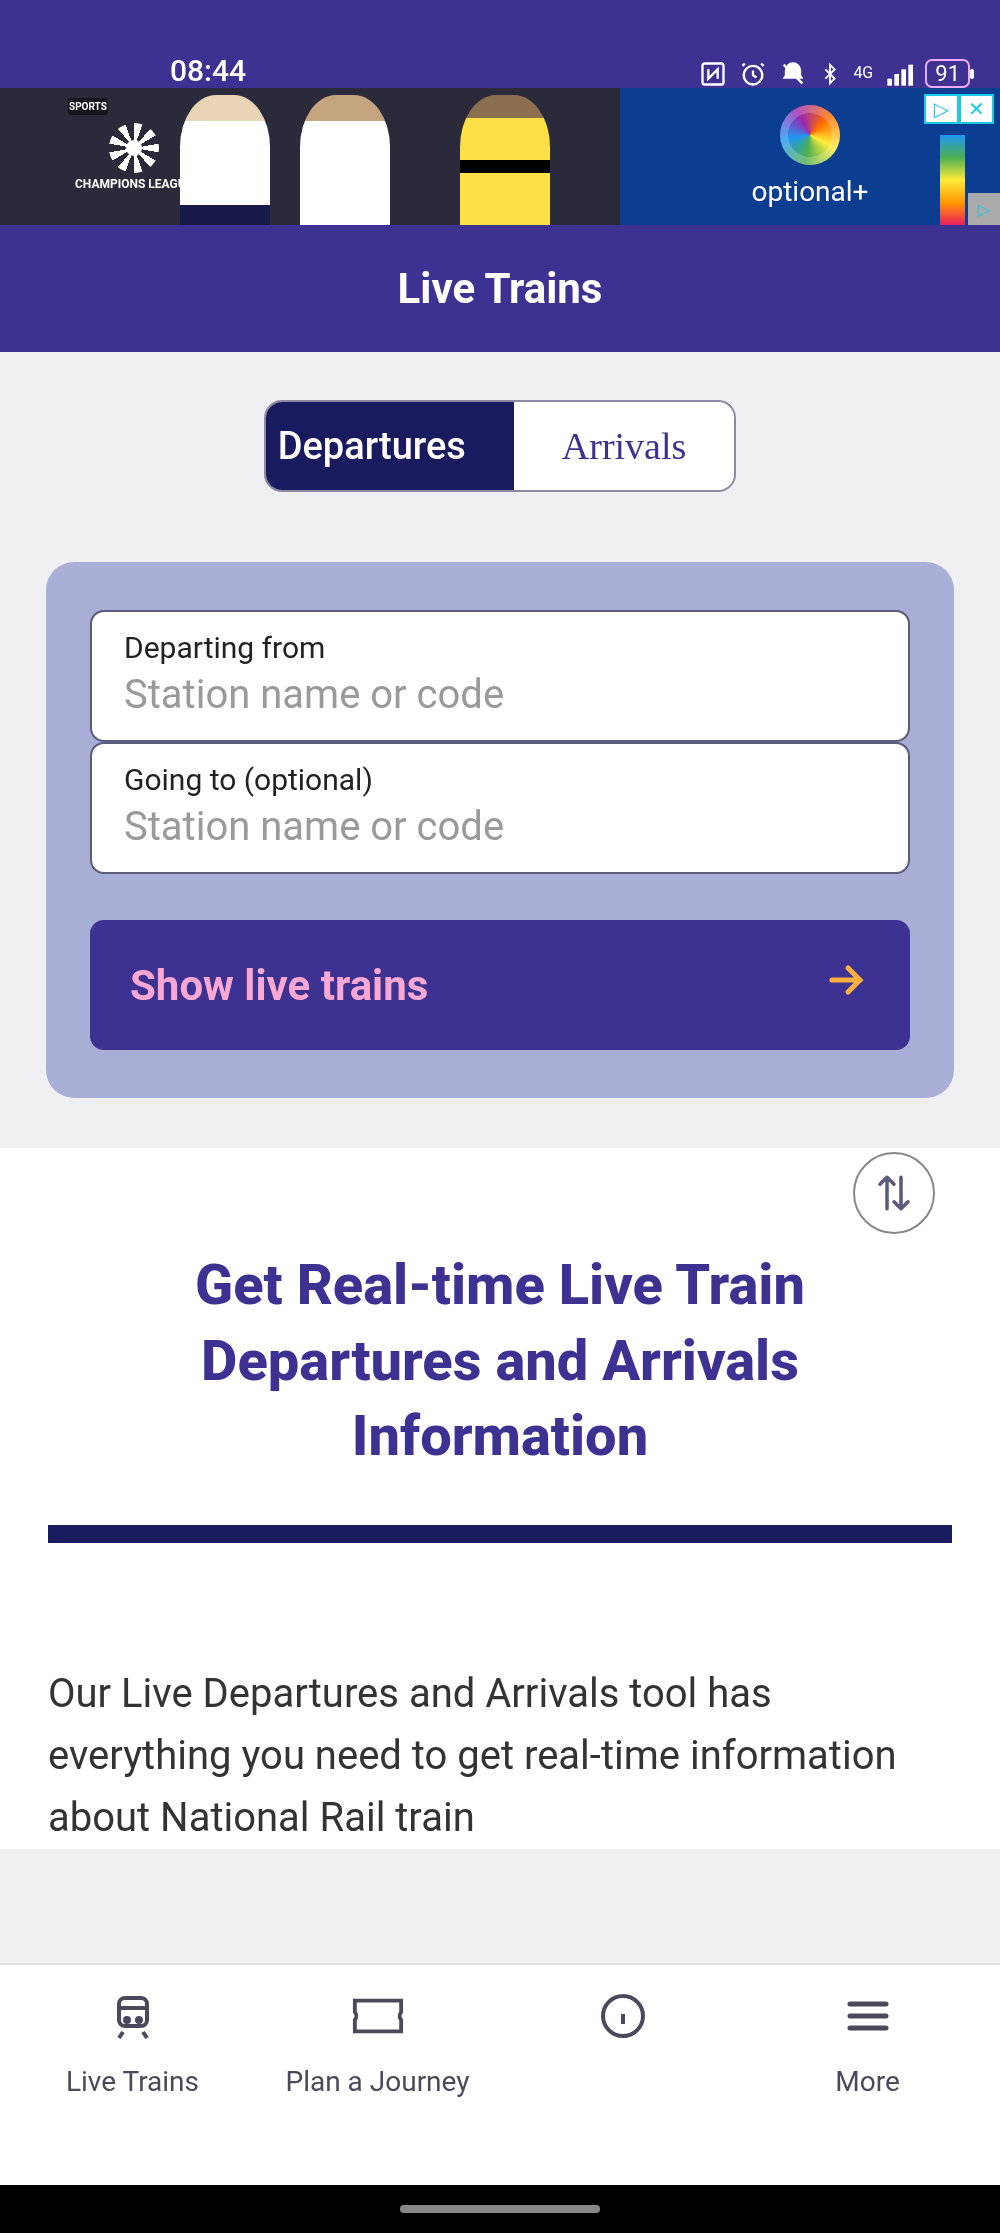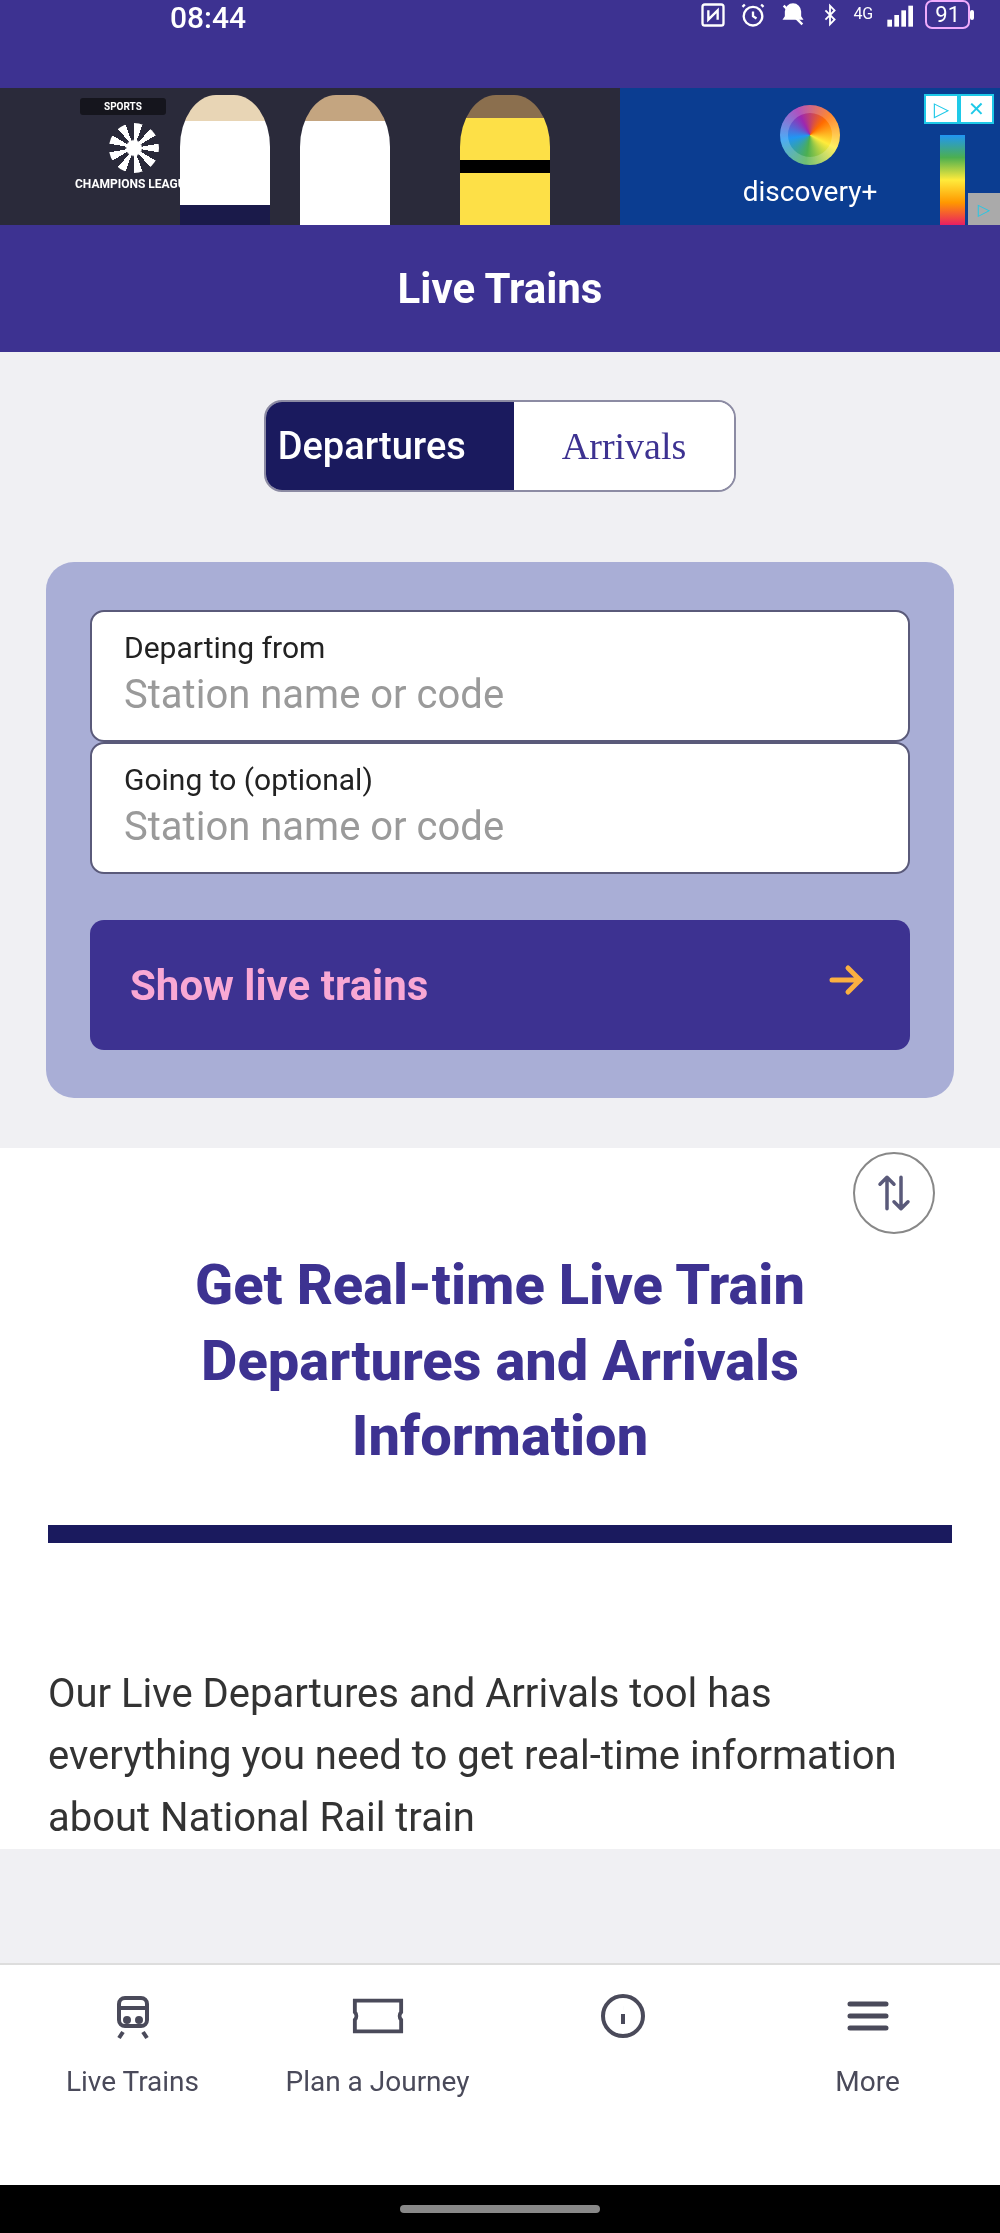--- a/index.html
+++ b/index.html
@@ -9,21 +9,21 @@
   font-family: -apple-system, BlinkMacSystemFont, "Segoe UI", Roboto, sans-serif;
   background: #f0f0f3;
   position: relative;
 }
 
 
 .status-bar {
   background: #3d3291;
   height: 88px;
   display: flex;
-  align-items: flex-start;
+  align-items: flex-end;
   justify-content: space-between;
   padding: 0 30px;
   color: white;
   font-size: 30px;
 }
 .status-bar .time { margin-left: 140px; font-weight: 500; }
 .status-bar .icons { display: flex; align-items: center; gap: 12px; }
 .status-bar .icons span { display: inline-flex; }
 .battery-box {
   border: 2px solid #f0abfc;
@@ -51,27 +51,27 @@
   display: flex;
 }
 .ad-left {
   width: 62%;
   position: relative;
   background: #2a2a3a;
   overflow: hidden;
 }
 .ad-badge {
   position: absolute;
-  left: 80px;
+  left: 68px;
   top: 10px;
   color: white;
   font-size: 10px;
   font-weight: bold;
   background: rgba(0,0,0,0.5);
-  padding: 3px 24px;
+  padding: 3px 1px;
   border-radius: 3px;
 }
 .ad-ucl {
   position: absolute;
   left: 75px;
   top: 35px;
   display: flex;
   flex-direction: column;
   align-items: center;
   color: white;
@@ -370,21 +370,21 @@
     <div class="ad-ucl">
       <div class="ucl-star"></div>
       <div class="ucl-text">CHAMPIONS LEAGUE</div>
     </div>
     <div class="player p1"></div>
     <div class="player p2"></div>
     <div class="player p3"></div>
   </div>
   <div class="ad-right">
     <div class="disc-circle"></div>
-    <div class="disc-text">discovery+</div>
+    <div class="disc-text">optional+</div>
   </div>
   <div class="rainbow-strip"></div>
   <div class="ad-corner">
     <div>▷</div>
     <div>✕</div>
   </div>
   <div class="ad-caret">▷</div>
 </div>
 
 <div class="app-header">

